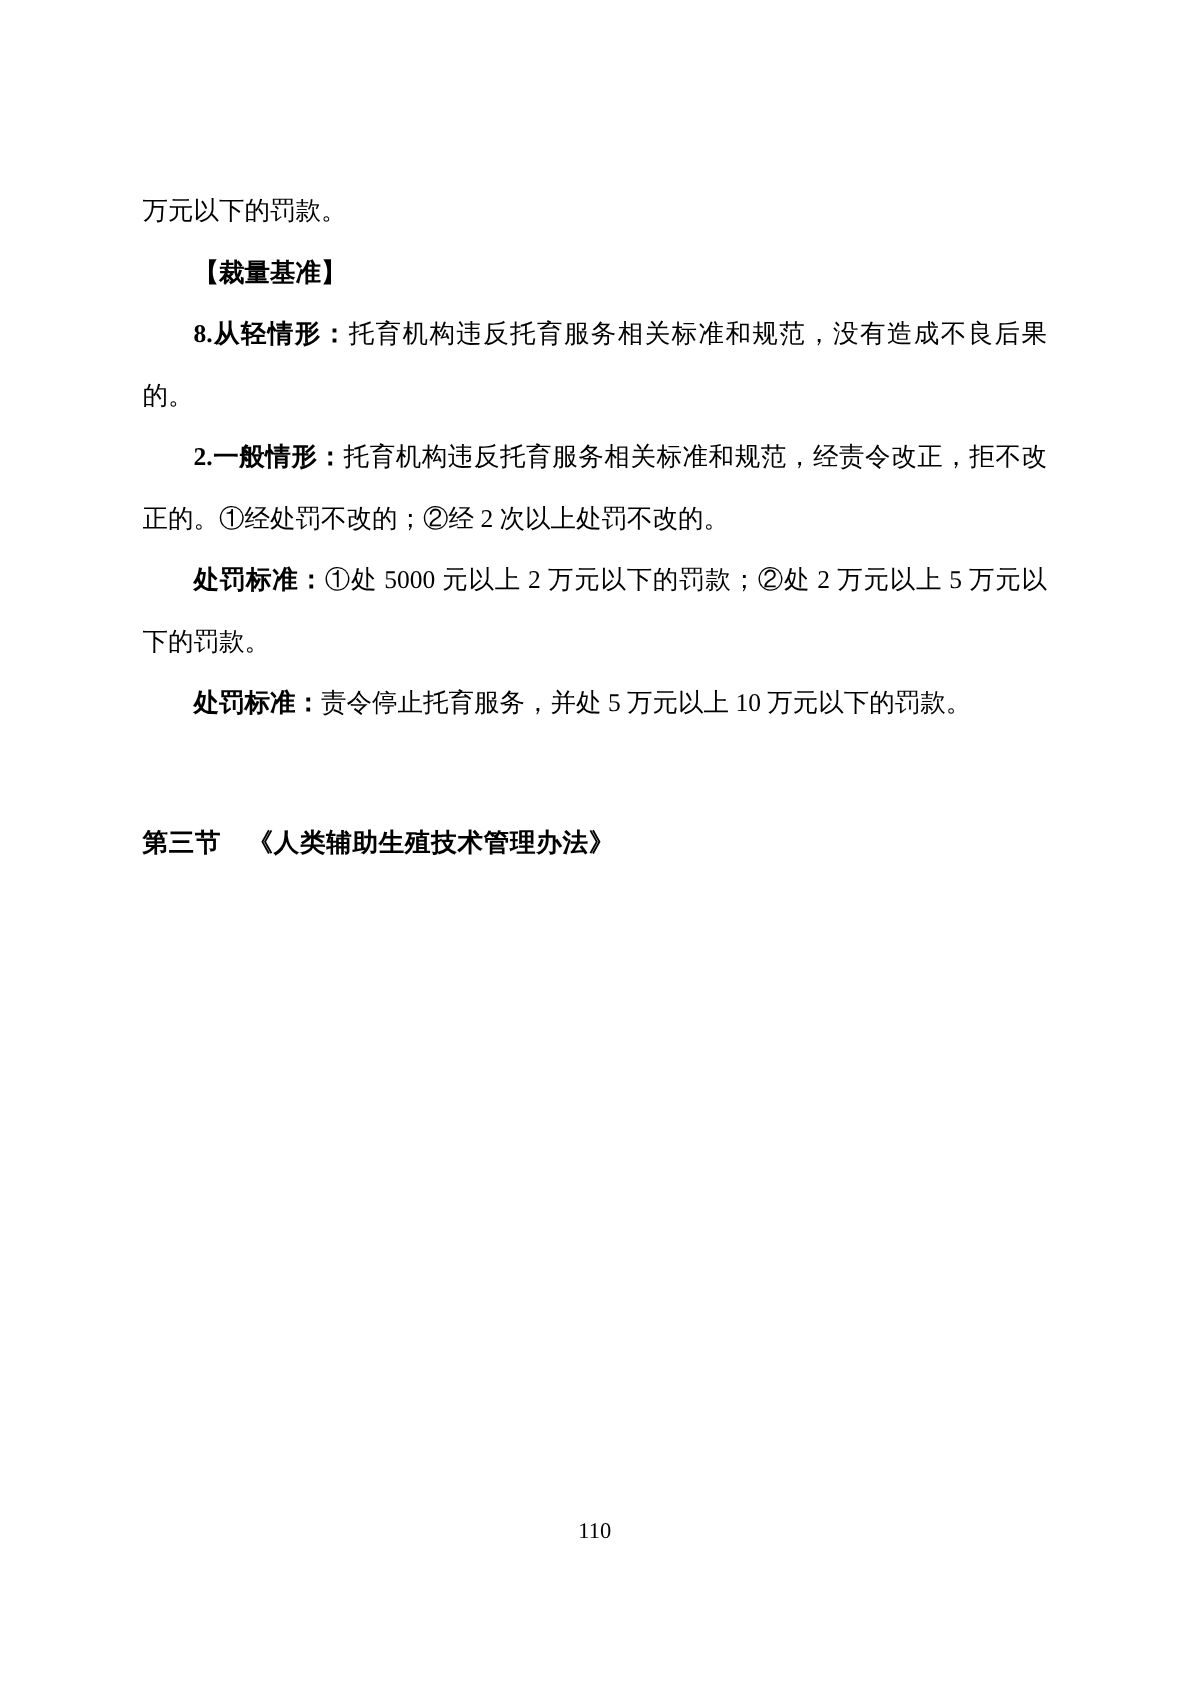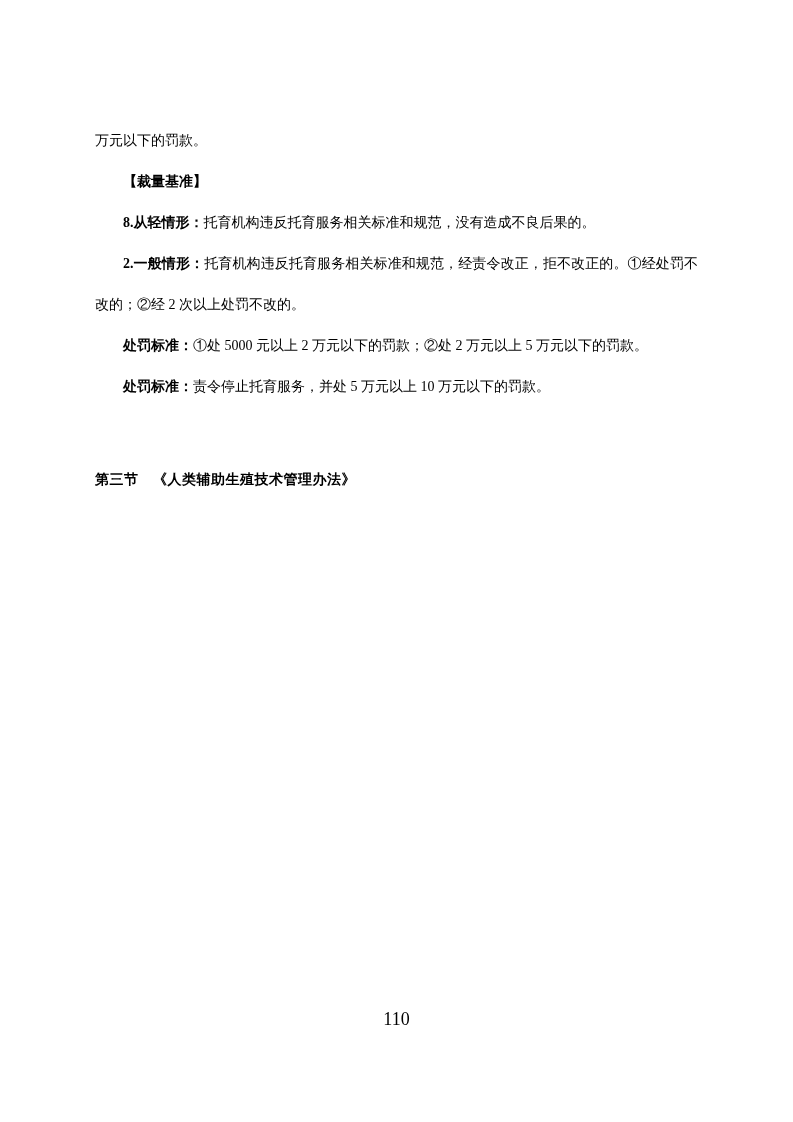--- a/index.html
+++ b/index.html
@@ -17,21 +17,21 @@
   .page {
     position: absolute;
     left: 0;
     top: 0;
     width: 793px;
     height: 1122px;
     box-sizing: border-box;
     padding: 120px 95px 40px 95px;
   }
   .doc-body {
-    font-size: 14px;
+    font-size: 17px;
     line-height: 41px;
     text-align: justify;
     text-justify: inter-ideograph;
   }
   p {
     margin: 0;
     padding: 0;
   }
   .para {
     text-indent: 2em;
@@ -54,21 +54,21 @@
   }
   .gap-lg {
     height: 42px;
   }
   .page-number {
     position: absolute;
     left: 0;
     right: 0;
     bottom: 92px;
     text-align: center;
-    font-size: 18px;
+    font-size: 15px;
     font-family: "Liberation Serif", "DejaVu Serif", serif;
   }
   .inline-bold {
     font-weight: bold;
   }
 </style>
 </head>
 <body>
 
 <div class="page">

